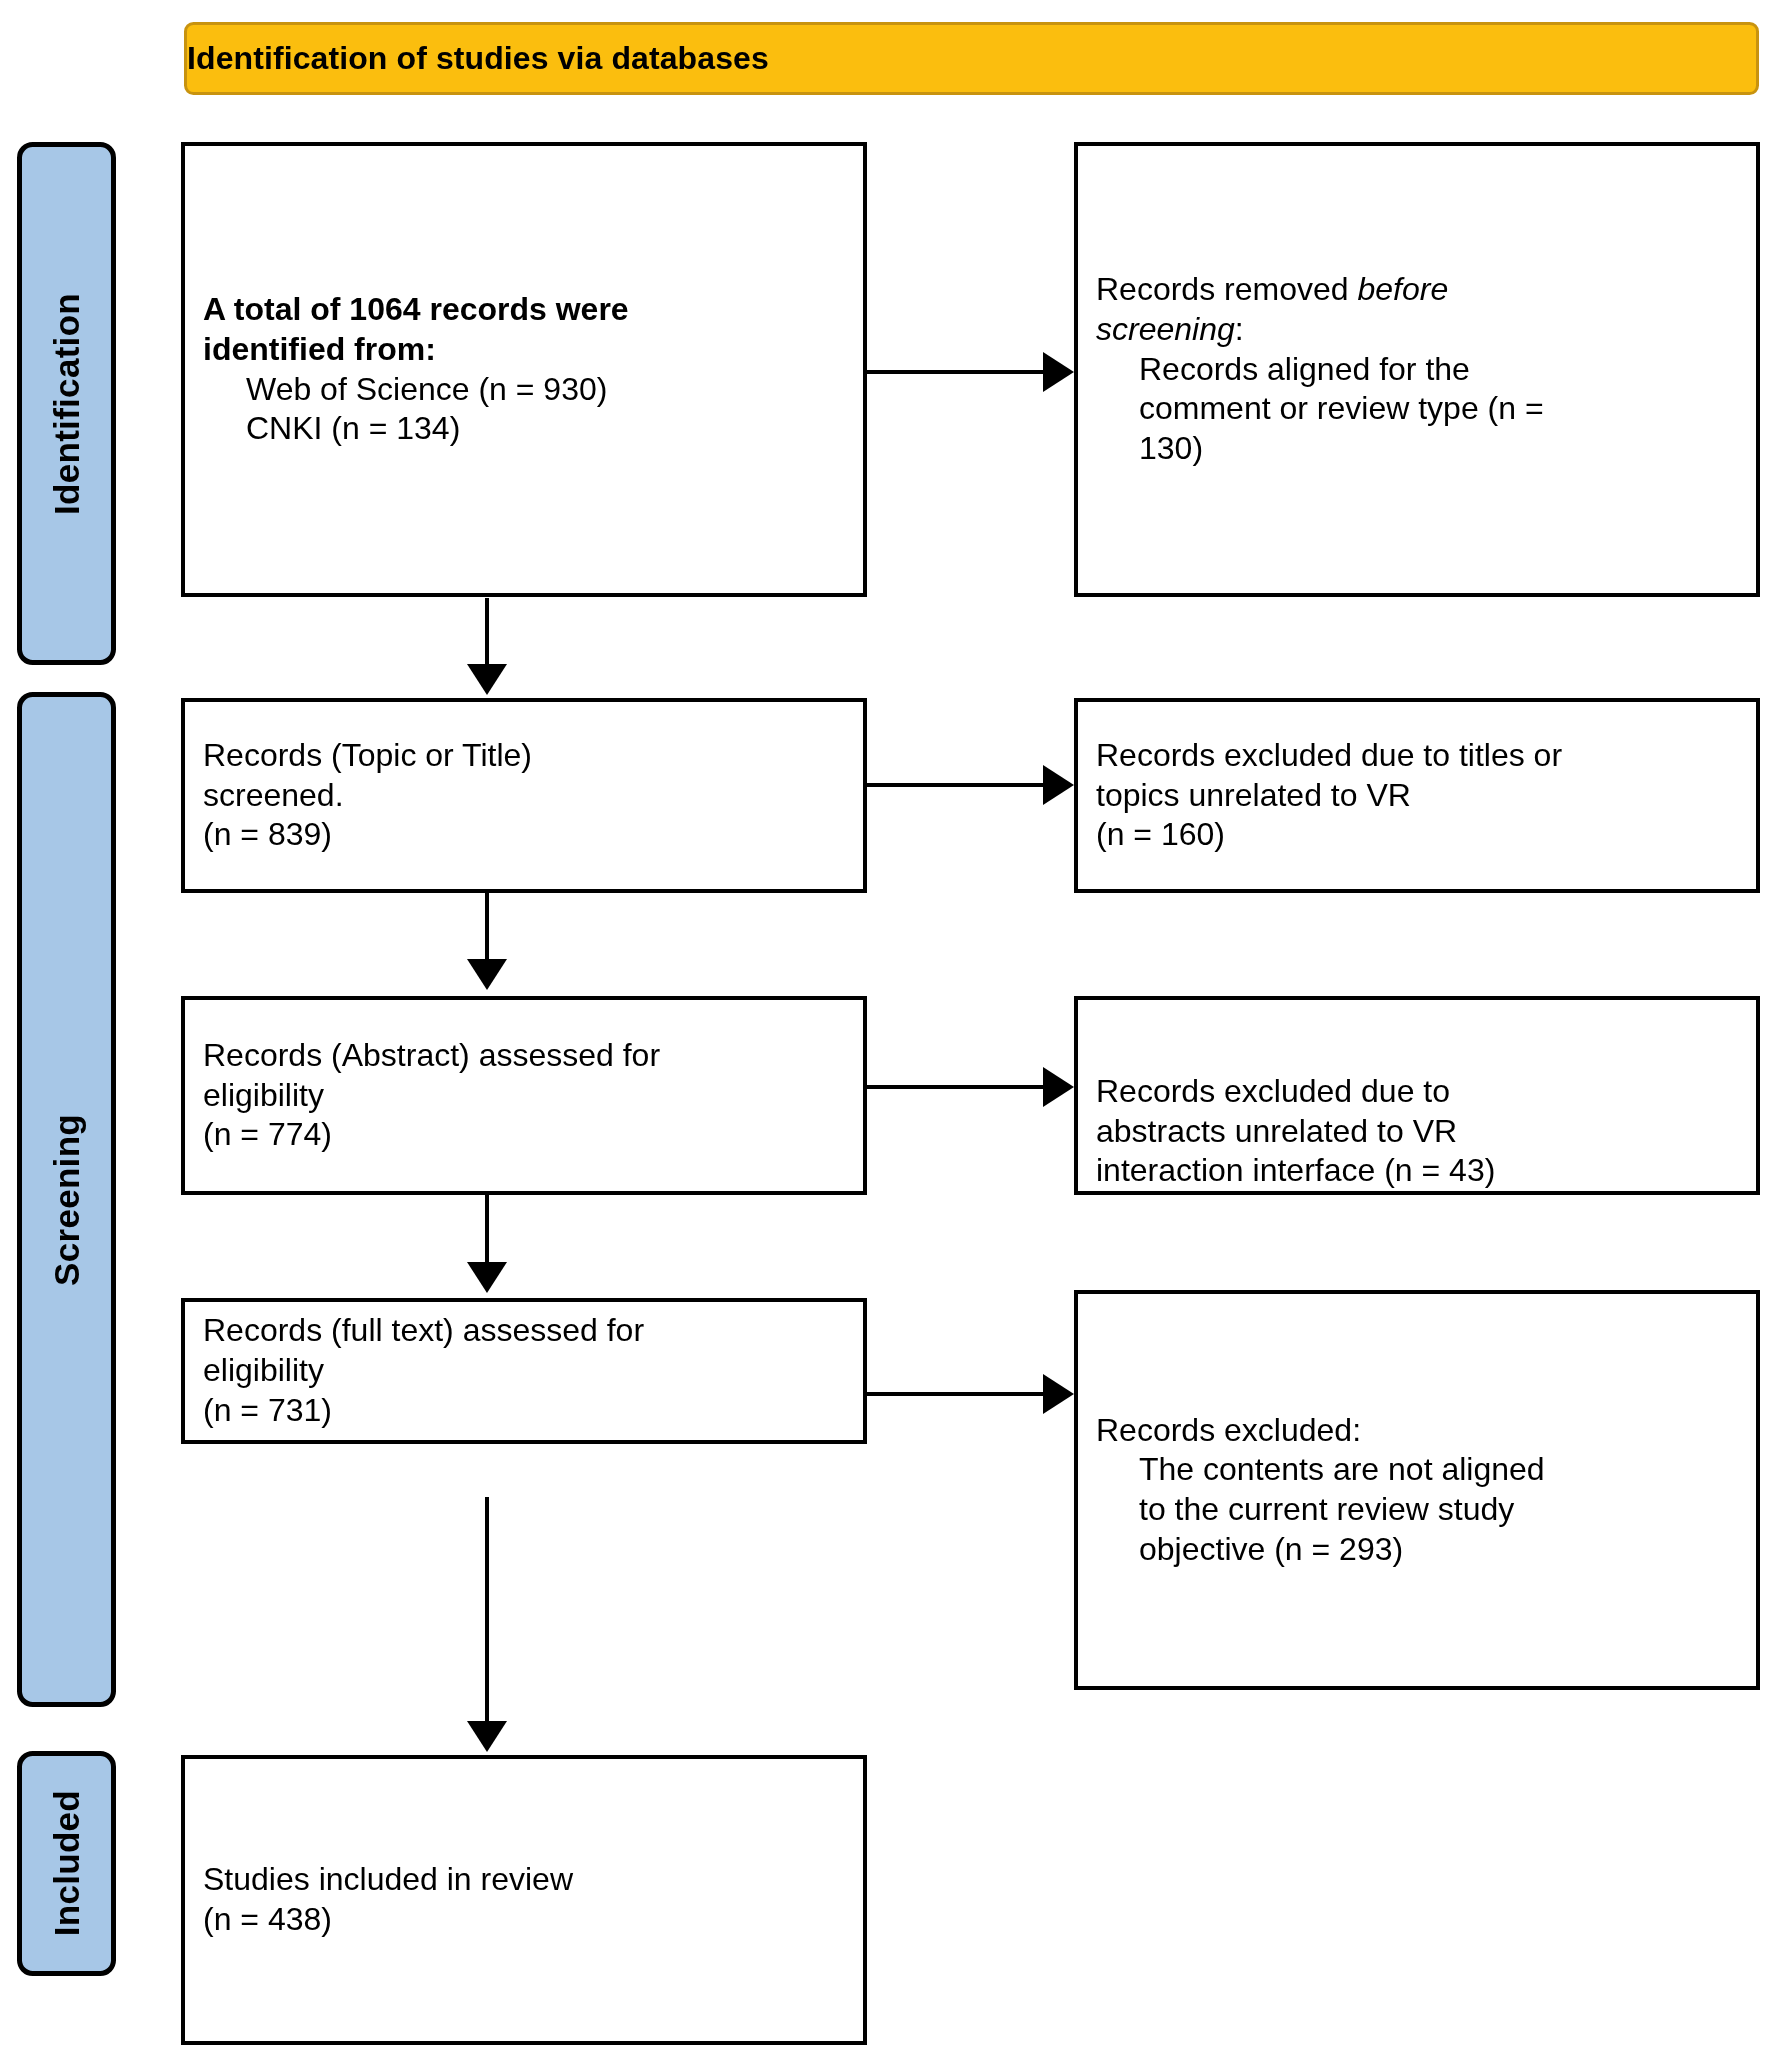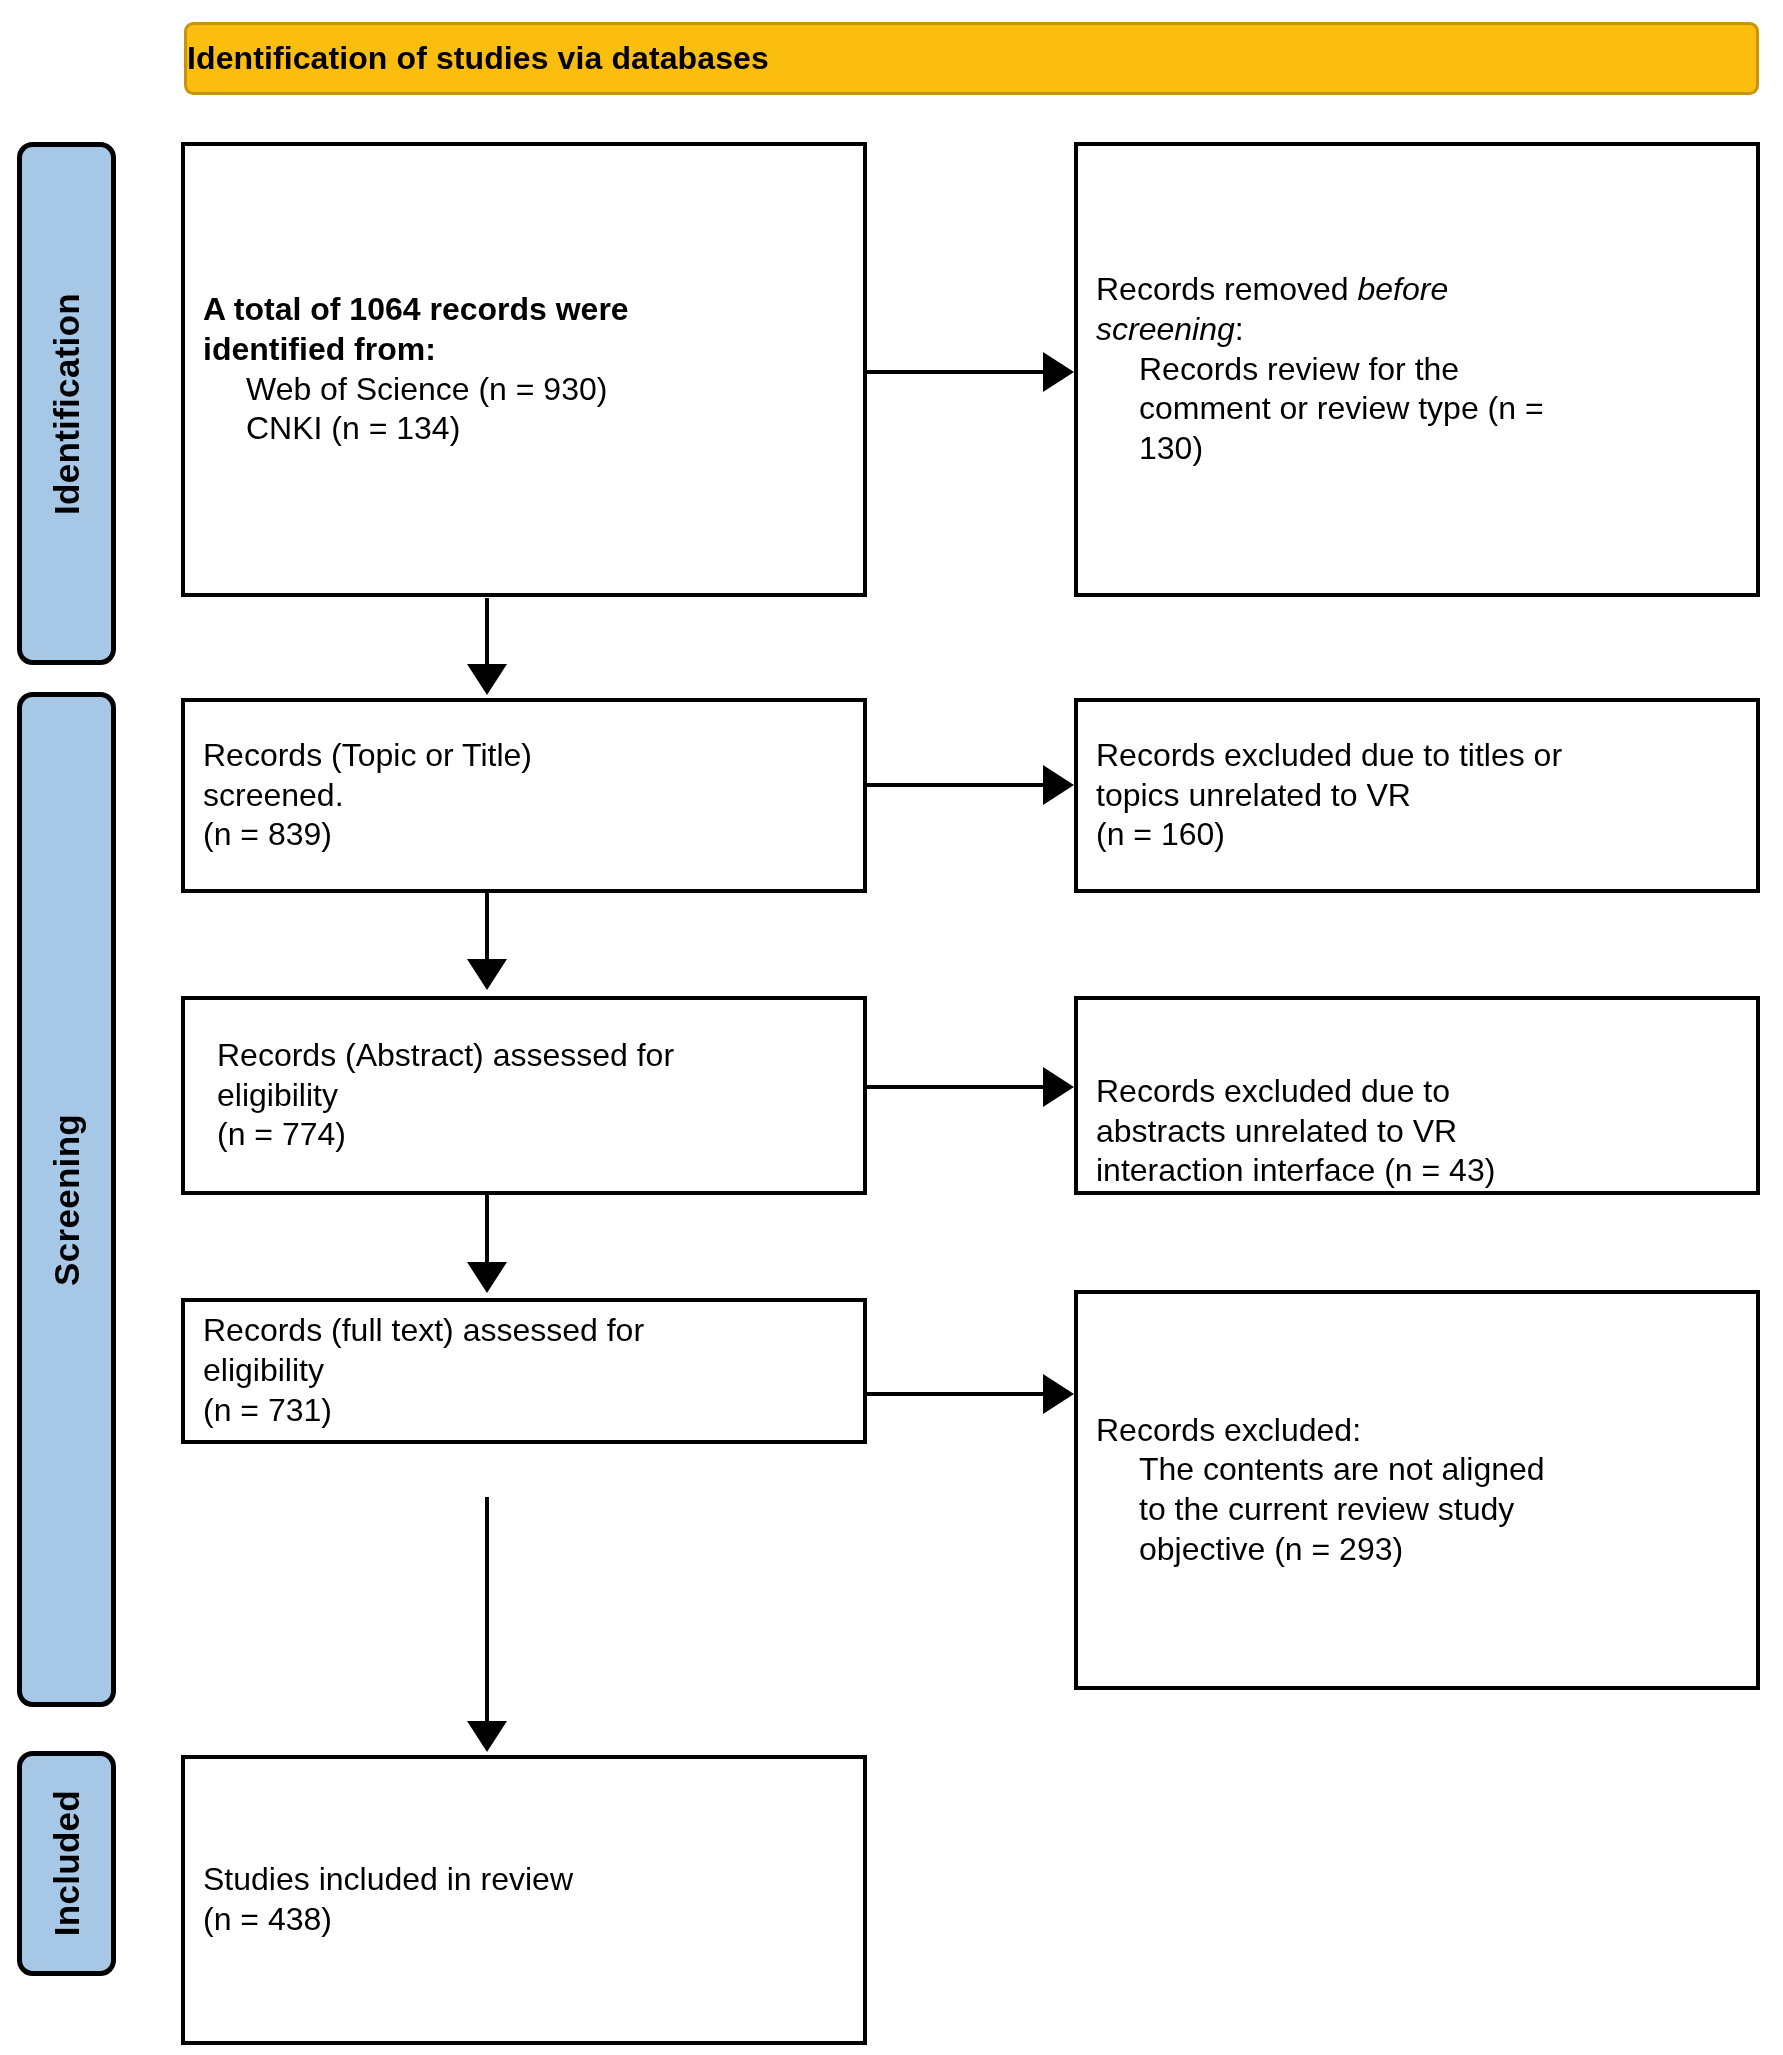--- a/index.html
+++ b/index.html
@@ -134,21 +134,21 @@
     </div>
   </div>
 
   <div class="conn-h" style="left:866px; top:370px; width:183px;"></div>
   <div class="arrow-right" style="left:1043px; top:352px;"></div>
 
   <div class="flow-box" style="left:1074px; top:142px; width:686px; height:455px;">
     <div class="box-text">
       <span class="line"><span>Records removed </span><i>before</i></span>
       <span class="line"><i>screening</i><span>:</span></span>
-      <span class="line indent">Records review for the</span>
+      <span class="line indent">Records aligned for the</span>
       <span class="line indent">comment or review type (n =</span>
       <span class="line indent">130)</span>
     </div>
   </div>
 
   <div class="conn-v" style="left:485px; top:598px; width:3.7px; height:68px;"></div>
   <div class="arrow-down" style="left:467px; top:664px;"></div>
 
   <div class="flow-box" style="left:181px; top:698px; width:686px; height:195px;">
     <div class="box-text">
@@ -165,21 +165,21 @@
     <div class="box-text">
       <span class="line">Records excluded due to titles or</span>
       <span class="line">topics unrelated to VR</span>
       <span class="line">(n = 160)</span>
     </div>
   </div>
 
   <div class="conn-v" style="left:485px; top:892px; width:3.7px; height:68px;"></div>
   <div class="arrow-down" style="left:467px; top:959px;"></div>
 
-  <div class="flow-box" style="left:181px; top:996px; width:686px; height:199px;padding-left:14px;">
+  <div class="flow-box" style="left:181px; top:996px; width:686px; height:199px;">
     <div class="box-text">
       <span class="line">Records (Abstract) assessed for</span>
       <span class="line">eligibility</span>
       <span class="line">(n = 774)</span>
     </div>
   </div>
 
   <div class="conn-h" style="left:866px; top:1085px; width:183px;"></div>
   <div class="arrow-right" style="left:1043px; top:1067px;"></div>
 

